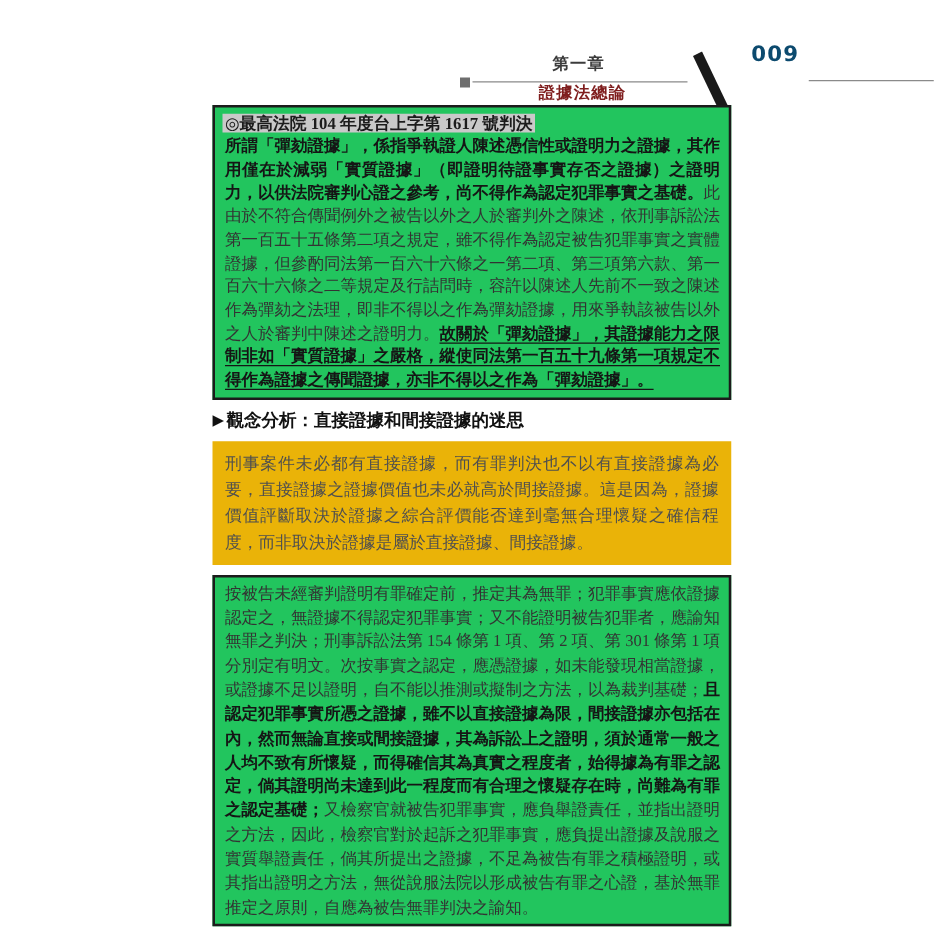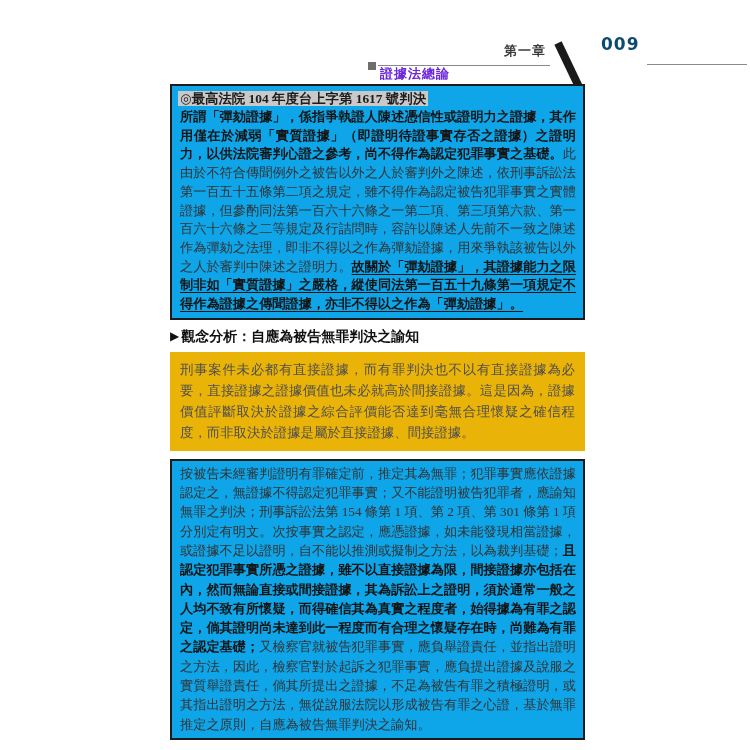--- a/index.html
+++ b/index.html
@@ -13,41 +13,41 @@
     overflow:hidden;
   }
 
   
   .runhead { position:absolute; top:20px; left:0; width:750px; height:50px; }
   .rh-square { position:absolute; left:368px; top:42px; width:8px; height:8px; background:#6e6e6e; }
   .rh-line-left { position:absolute; left:378px; top:45px; width:172px; height:1px; background:#8a8a8a; }
   .rh-line-right { position:absolute; left:647px; top:44px; width:100px; height:1px; background:#8a8a8a; }
   .rh-chapter {
     position:absolute; left:380px; top:24px; width:166px;
-    text-align:right; font-weight:bold; color:#3c3c3c;
+    text-align:center; font-weight:bold; color:#3c3c3c;
     font-size:13px; line-height:13px; letter-spacing:1px;
   }
   .rh-section {
     position:absolute; left:380px; top:47px; width:172px;
-    text-align:left; font-weight:bold; color:#6d28d9;
+    text-align:center; font-weight:bold; color:#7f1d1d;
     font-size:13px; line-height:13px; letter-spacing:1px;
   }
   .rh-slash { position:absolute; left:552px; top:21px; }
   .rh-pagenum {
     position:absolute; left:601px; top:14px;
     font-family:"DejaVu Sans","Liberation Sans",sans-serif;
     font-weight:bold; font-size:17px; color:#0c4a6e; letter-spacing:1px;
   }
 
   
   .content { position:absolute; left:170px; top:84px; width:415px; }
 
   .jbox {
     border:2px solid #1b1b1b;
-    background:#0ea5e9;
+    background:#22c55e;
     padding:3px 7px 4px 6px;
   }
   .jbox-title {
     font-size:13.4px; line-height:19px; font-weight:bold; color:#1c1c1c;
   }
   .jbox-title .hl { background:#c9c9c9; padding:0 2px; }
   .jbox-body {
     margin-left:2px;
     font-size:13.2px; line-height:18.7px;
     text-align:justify; color:#2b2b2b;
@@ -100,21 +100,21 @@
   <div class="jbox">
     <div class="jbox-title">
       <span class="hl">◎最高法院 104 年度台上字第 1617 號判決</span>
     </div>
     <div class="jbox-body">
       <span class="seg-bold">所謂「彈劾證據」，係指爭執證人陳述憑信性或證明力之證據，其作用僅在於減弱「實質證據」（即證明待證事實存否之證據）之證明力，以供法院審判心證之參考，尚不得作為認定犯罪事實之基礎。</span><span class="seg-reg">此由於不符合傳聞例外之被告以外之人於審判外之陳述，依刑事訴訟法第一百五十五條第二項之規定，雖不得作為認定被告犯罪事實之實體證據，但參酌同法第一百六十六條之一第二項、第三項第六款、第一百六十六條之二等規定及行詰問時，容許以陳述人先前不一致之陳述作為彈劾之法理，即非不得以之作為彈劾證據，用來爭執該被告以外之人於審判中陳述之證明力。</span><span class="seg-bold-ul">故關於「彈劾證據」，其證據能力之限制非如「實質證據」之嚴格，縱使同法第一百五十九條第一項規定不得作為證據之傳聞證據，亦非不得以之作為「彈劾證據」。</span>
     </div>
   </div>
 
   <div class="concept-heading">
-    <span class="tri">▶</span><span>觀念分析：自應為被告無罪判決之諭知</span>
+    <span class="tri">▶</span><span>觀念分析：直接證據和間接證據的迷思</span>
   </div>
 
   <div class="concept-box">
     <span>刑事案件未必都有直接證據，而有罪判決也不以有直接證據為必要，直接證據之證據價值也未必就高於間接證據。這是因為，證據價值評斷取決於證據之綜合評價能否達到毫無合理懷疑之確信程度，而非取決於證據是屬於直接證據、間接證據。</span>
   </div>
 
   <div class="jbox jbox2">
     <div class="jbox-body">
       <span class="seg-reg">按被告未經審判證明有罪確定前，推定其為無罪；犯罪事實應依證據認定之，無證據不得認定犯罪事實；又不能證明被告犯罪者，應諭知無罪之判決；刑事訴訟法第 154 條第 1 項、第 2 項、第 301 條第 1 項分別定有明文。次按事實之認定，應憑證據，如未能發現相當證據，或證據不足以證明，自不能以推測或擬制之方法，以為裁判基礎；</span><span class="seg-bold">且認定犯罪事實所憑之證據，雖不以直接證據為限，間接證據亦包括在內，然而無論直接或間接證據，其為訴訟上之證明，須於通常一般之人均不致有所懷疑，而得確信其為真實之程度者，始得據為有罪之認定，倘其證明尚未達到此一程度而有合理之懷疑存在時，尚難為有罪之認定基礎；</span><span class="seg-reg">又檢察官就被告犯罪事實，應負舉證責任，並指出證明之方法，因此，檢察官對於起訴之犯罪事實，應負提出證據及說服之實質舉證責任，倘其所提出之證據，不足為被告有罪之積極證明，或其指出證明之方法，無從說服法院以形成被告有罪之心證，基於無罪推定之原則，自應為被告無罪判決之諭知。</span>
     </div>

